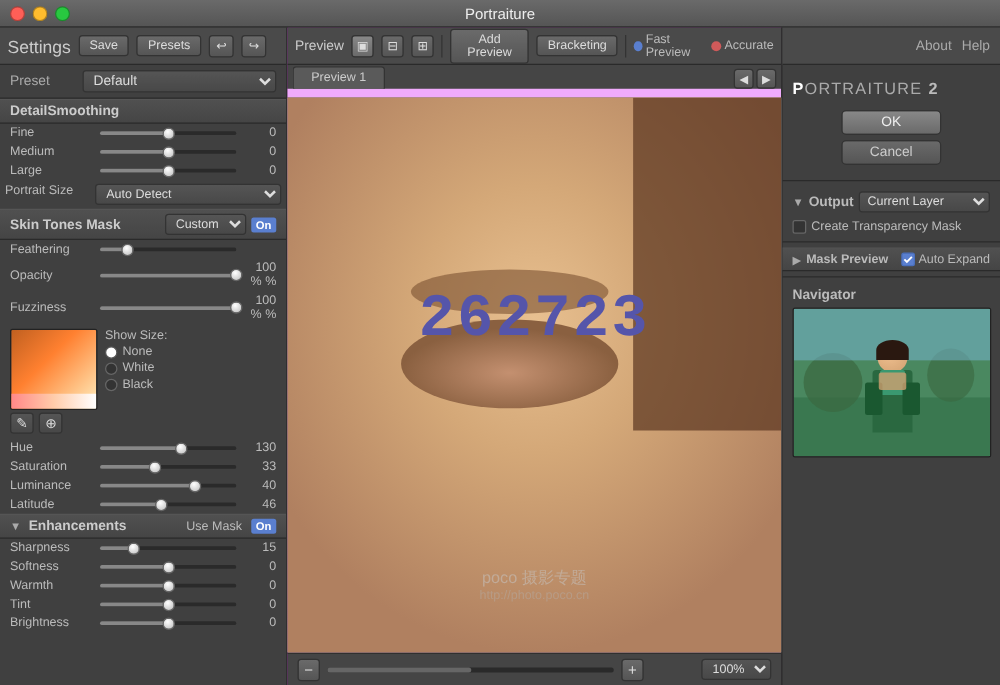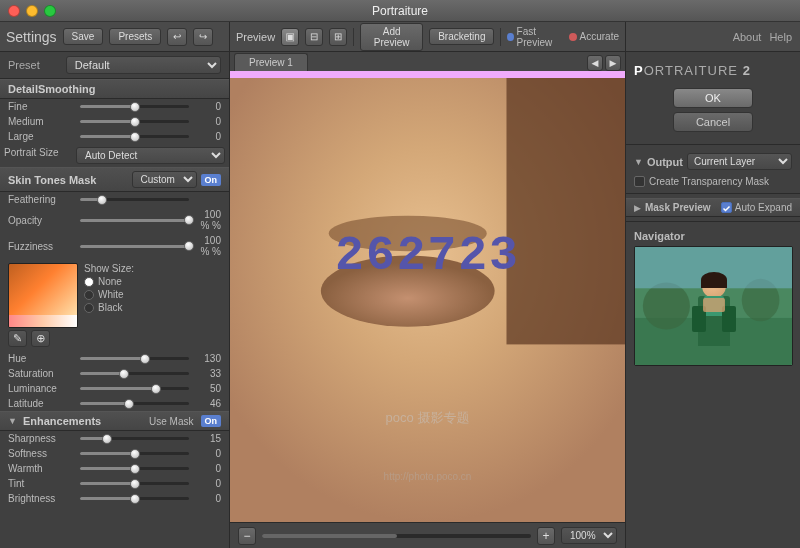--- a/index.html
+++ b/index.html
@@ -387,20 +387,21 @@
       display: flex; align-items: center; justify-content: center;
       cursor: pointer;
     }
     .zoom-select {
       background: linear-gradient(to bottom, #555, #484848);
       border: 1px solid #333;
       color: #ddd;
       padding: 1px 4px;
       border-radius: 3px;
       font-size: 10px;
+      margin-left: 40px;
     }
     
     .right-panel {
       width: 175px;
       background: #404040;
       border-left: 1px solid #2a2a2a;
       display: flex;
       flex-direction: column;
     }
     .right-top-bar {
@@ -677,21 +678,21 @@
           <div class="slider-thumb" style="left:40%"></div>
         </div>
         <span class="slider-value">33</span>
       </div>
       <div class="slider-row">
         <span class="slider-label">Luminance</span>
         <div class="slider-track">
           <div class="slider-fill" style="width:70%"></div>
           <div class="slider-thumb" style="left:70%"></div>
         </div>
-        <span class="slider-value">50</span>
+        <span class="slider-value">40</span>
       </div>
       <div class="slider-row">
         <span class="slider-label">Latitude</span>
         <div class="slider-track">
           <div class="slider-fill" style="width:45%"></div>
           <div class="slider-thumb" style="left:45%"></div>
         </div>
         <span class="slider-value">46</span>
       </div>
 
@@ -798,21 +799,21 @@
           <path d="M 70% 0% Q 80% 30% 75% 60%" stroke="#3a2010" stroke-width="8" fill="none" opacity="0.5"></path>
 
           <path d="M 72% 0% L 68% 40% L 65% 100%" stroke="#4a2a10" stroke-width="2" fill="none" opacity="0.4"></path>
           <path d="M 78% 0% L 74% 50%" stroke="#4a2a10" stroke-width="1.5" fill="none" opacity="0.3"></path>
 
           <path d="M 38% 55% Q 35% 65% 38% 75%" stroke="#c0906070" stroke-width="2" fill="none"></path>
         </svg>
         <div class="preview-number">262723</div>
         <div class="preview-watermark">
           <div style="font-size:13px;color:rgba(200,200,200,0.5);">poco 摄影专题</div>
-          <div style="font-size:10px;color:rgba(180,180,180,0.4);margin-top:44px;">http://photo.poco.cn</div>
+          <div style="font-size:10px;color:rgba(180,180,180,0.4);">http://photo.poco.cn</div>
         </div>
       </div>
     </div>
     <div class="preview-bottom-bar">
       <button class="zoom-btn">−</button>
       <div style="flex:1;height:4px;background:#2a2a2a;border-radius:2px;">
         <div style="width:50%;height:100%;background:#666;border-radius:2px;"></div>
       </div>
       <button class="zoom-btn">+</button>
       <select class="zoom-select">

